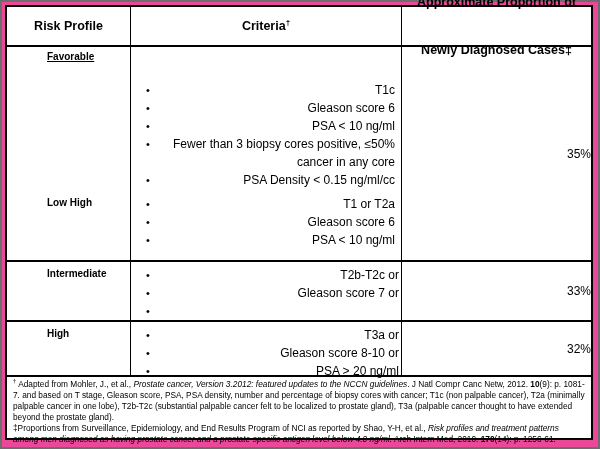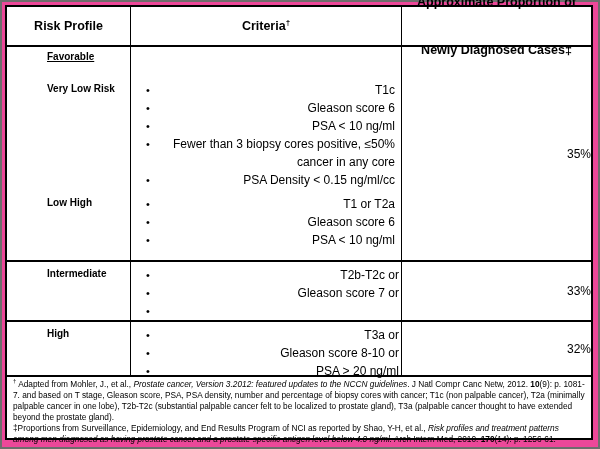--- a/index.html
+++ b/index.html
@@ -67,21 +67,20 @@
     <div class="cell th">
       <span><span>Criteria</span><sup class="dag">†</sup></span>
     </div>
     <div class="cell th last-col">
       <span>Approximate Proportion of</span>
       <span>Newly Diagnosed Cases‡</span>
     </div>
 
     <div class="cell">
       <div class="grp-label u pos-favorable">Favorable</div>
-      <div class="grp-label pos-verylow">Very Low Risk</div>
       <div class="grp-label pos-low">Low High</div>
     </div>
     <div class="cell">
       <div class="blist list-verylow">
         <div class="bline">
             <span class="bdot">•</span>
             <span class="btxt">T1c</span>
           </div>
         <div class="bline">
             <span class="bdot">•</span>

